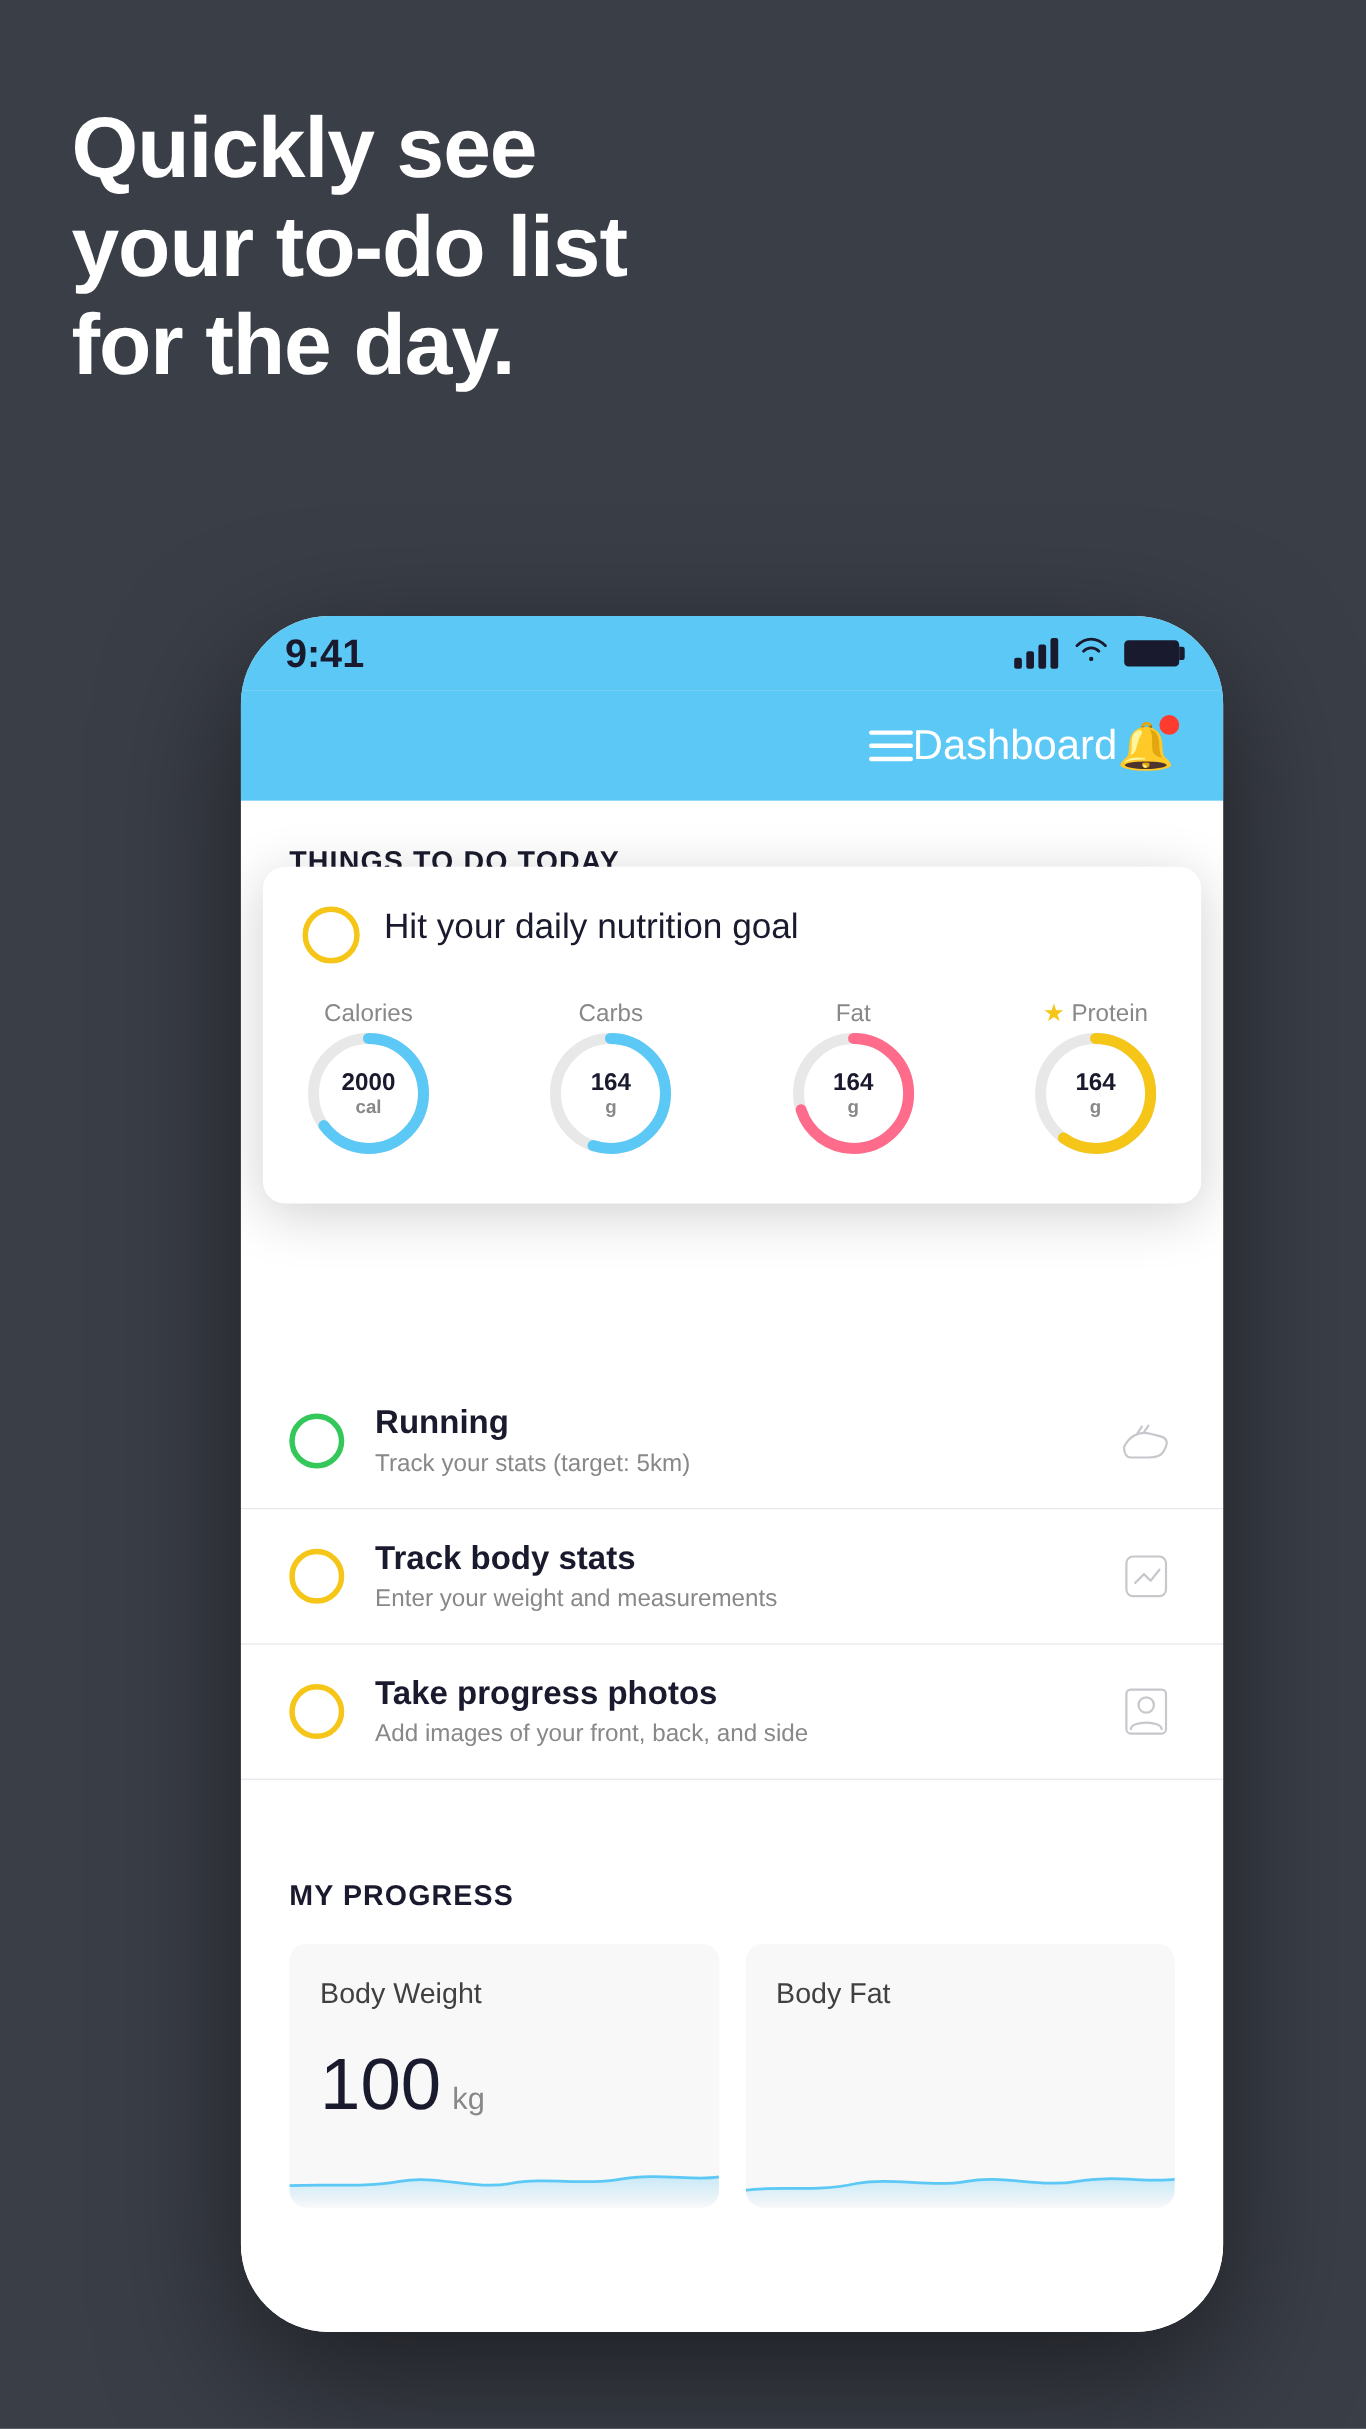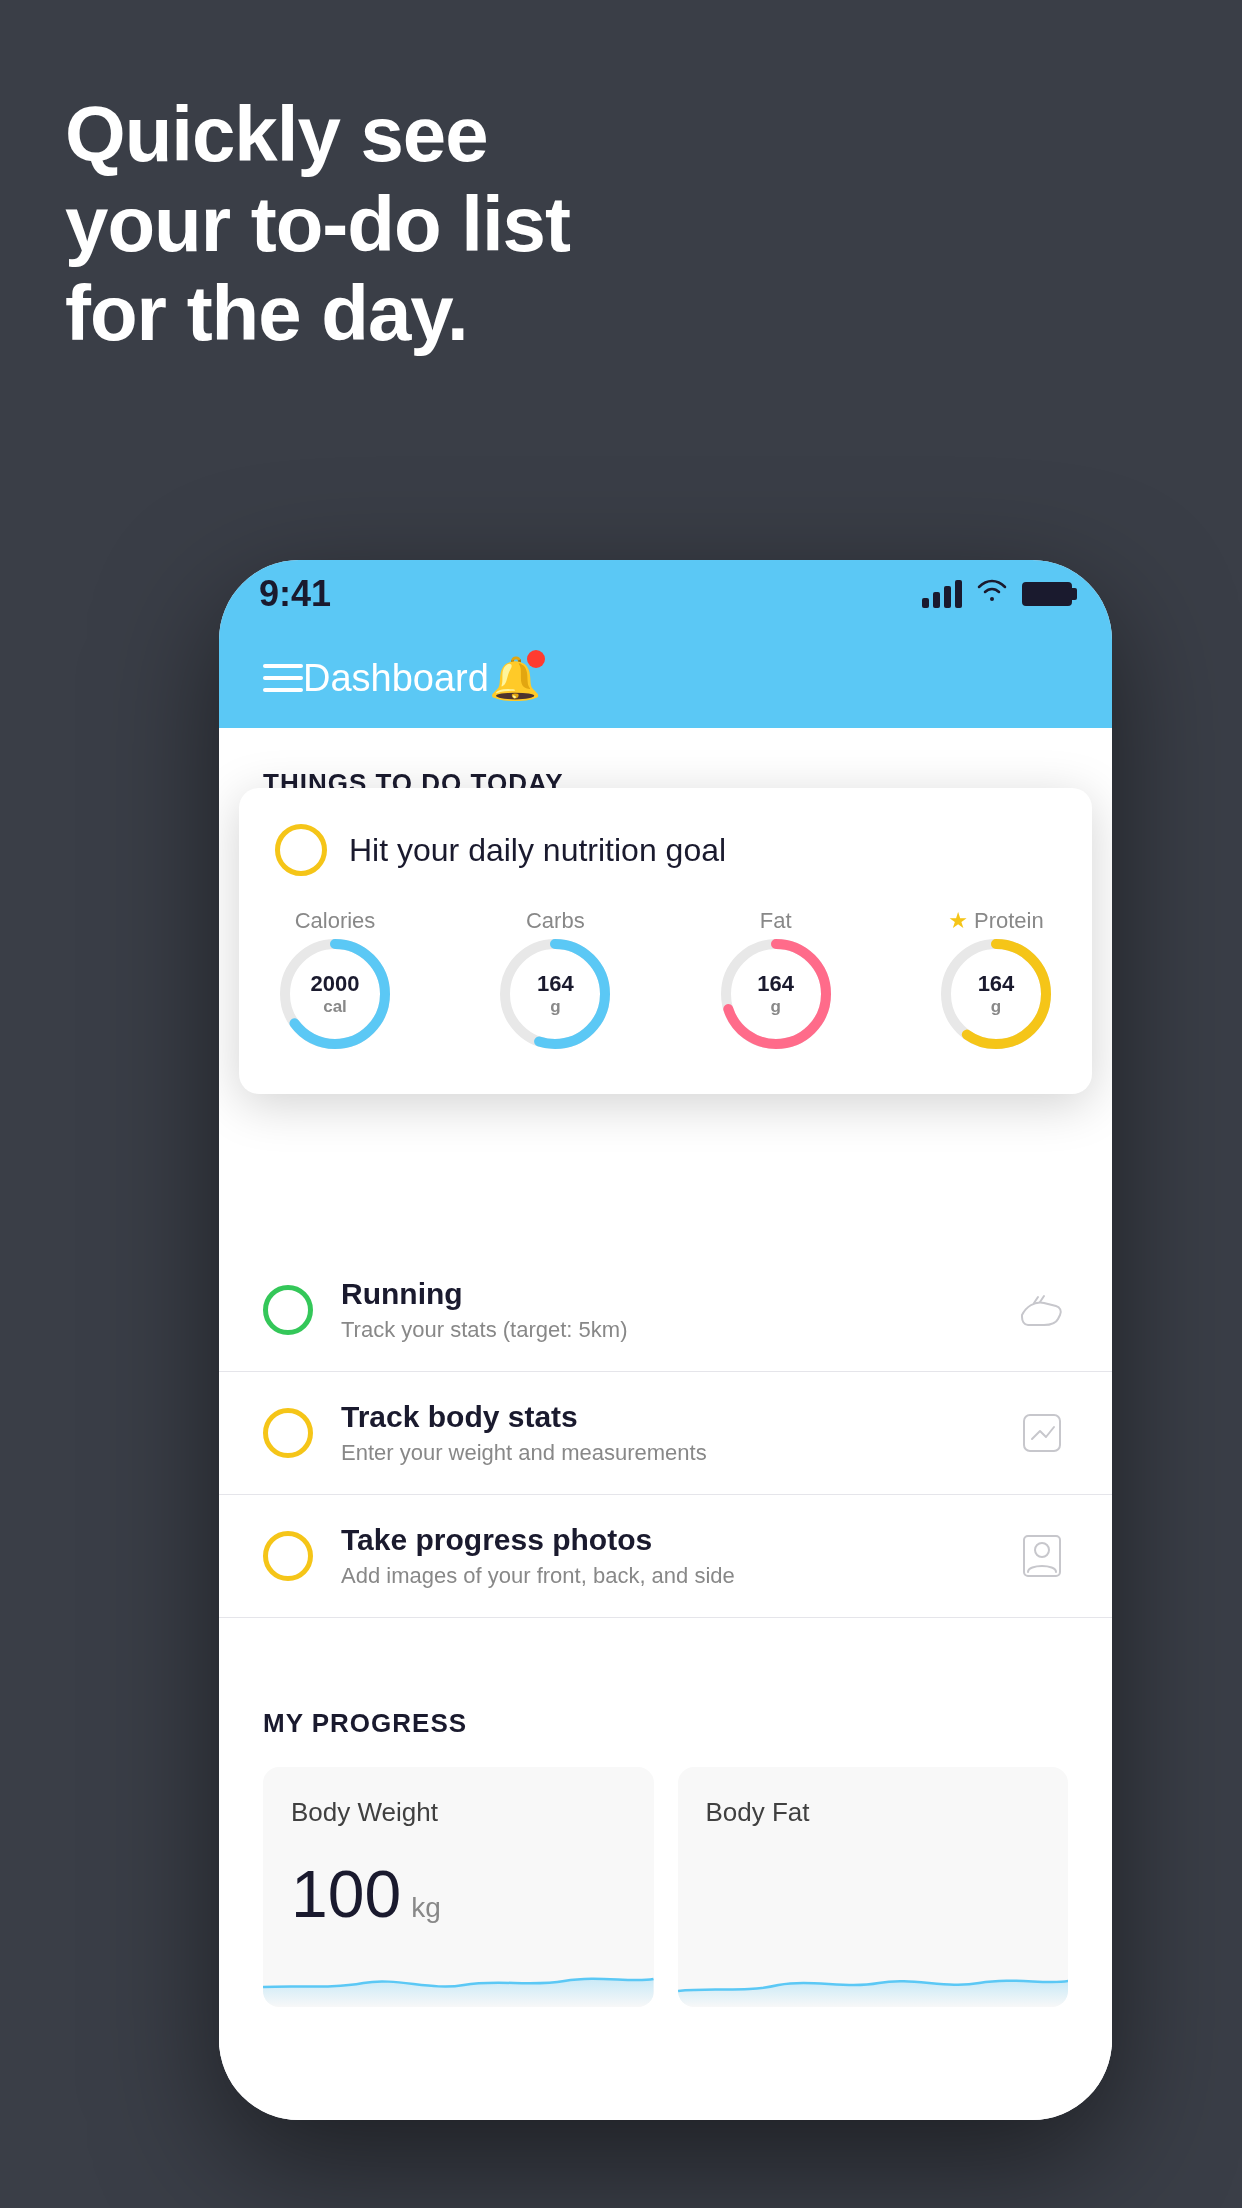--- a/index.html
+++ b/index.html
@@ -91,21 +91,21 @@
       background: #1a1a2e;
       border-radius: 0 2px 2px 0;
     }
 
     
     .app-header {
       background: #5bc8f5;
       height: 100px;
       display: flex;
       align-items: center;
-      justify-content: flex-start;
+      justify-content: flex-end;
       padding: 0 44px;
     }
     .hamburger-icon {
       display: flex;
       flex-direction: column;
       gap: 8px;
       cursor: pointer;
     }
     .hamburger-line {
       width: 40px;
@@ -158,21 +158,20 @@
       left: 20px;
       right: 20px;
       background: white;
       border-radius: 20px;
       box-shadow: 0 10px 50px rgba(0,0,0,0.18);
       padding: 36px 36px 40px;
       z-index: 10;
     }
     .nutrition-card-title-row {
       display: flex;
-      align-items: center;
       gap: 22px;
       margin-bottom: 32px;
     }
     .circle-check-yellow {
       width: 52px;
       height: 52px;
       border-radius: 50%;
       border: 5px solid #f5c518;
       flex-shrink: 0;
     }

